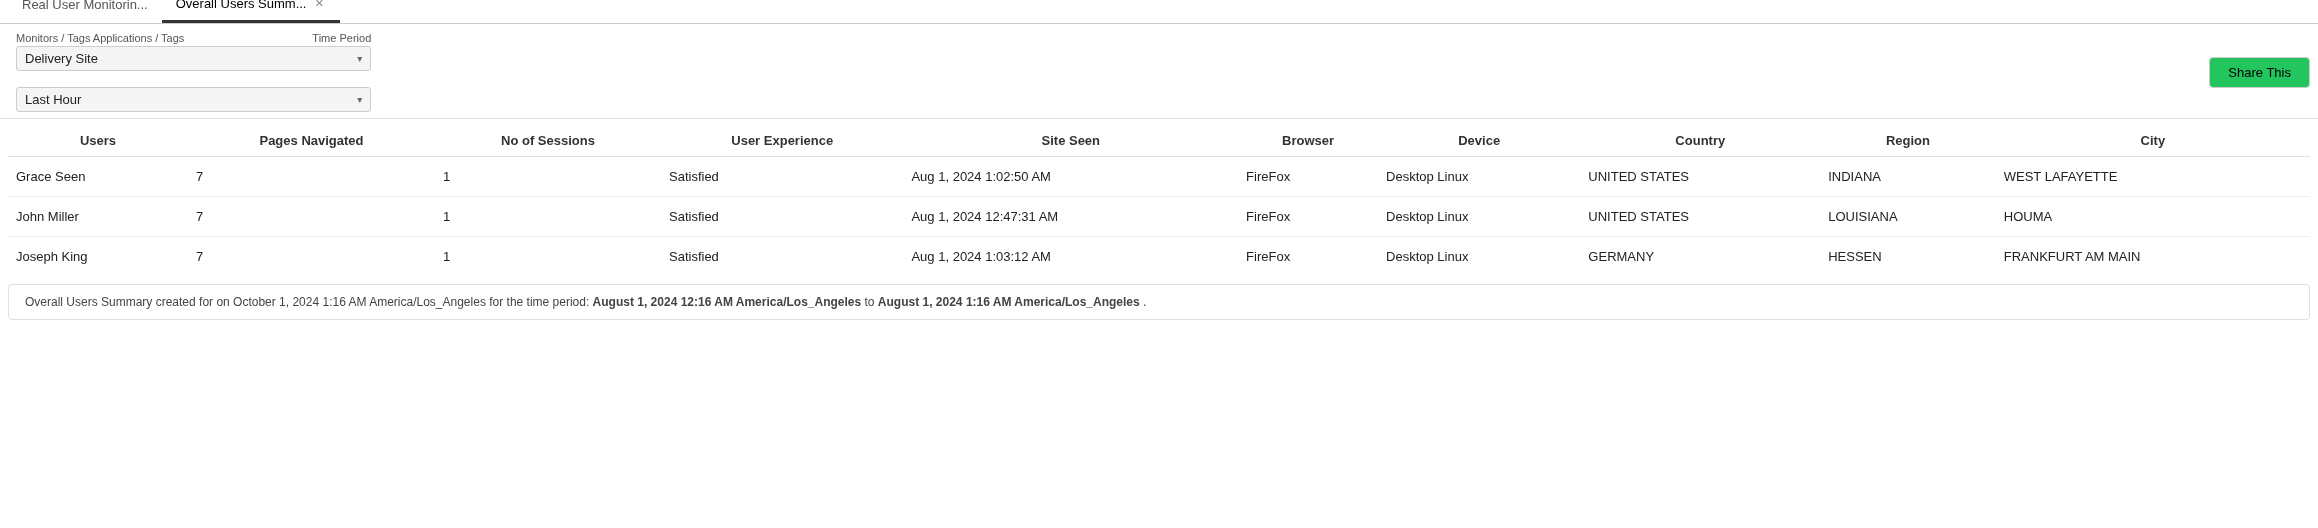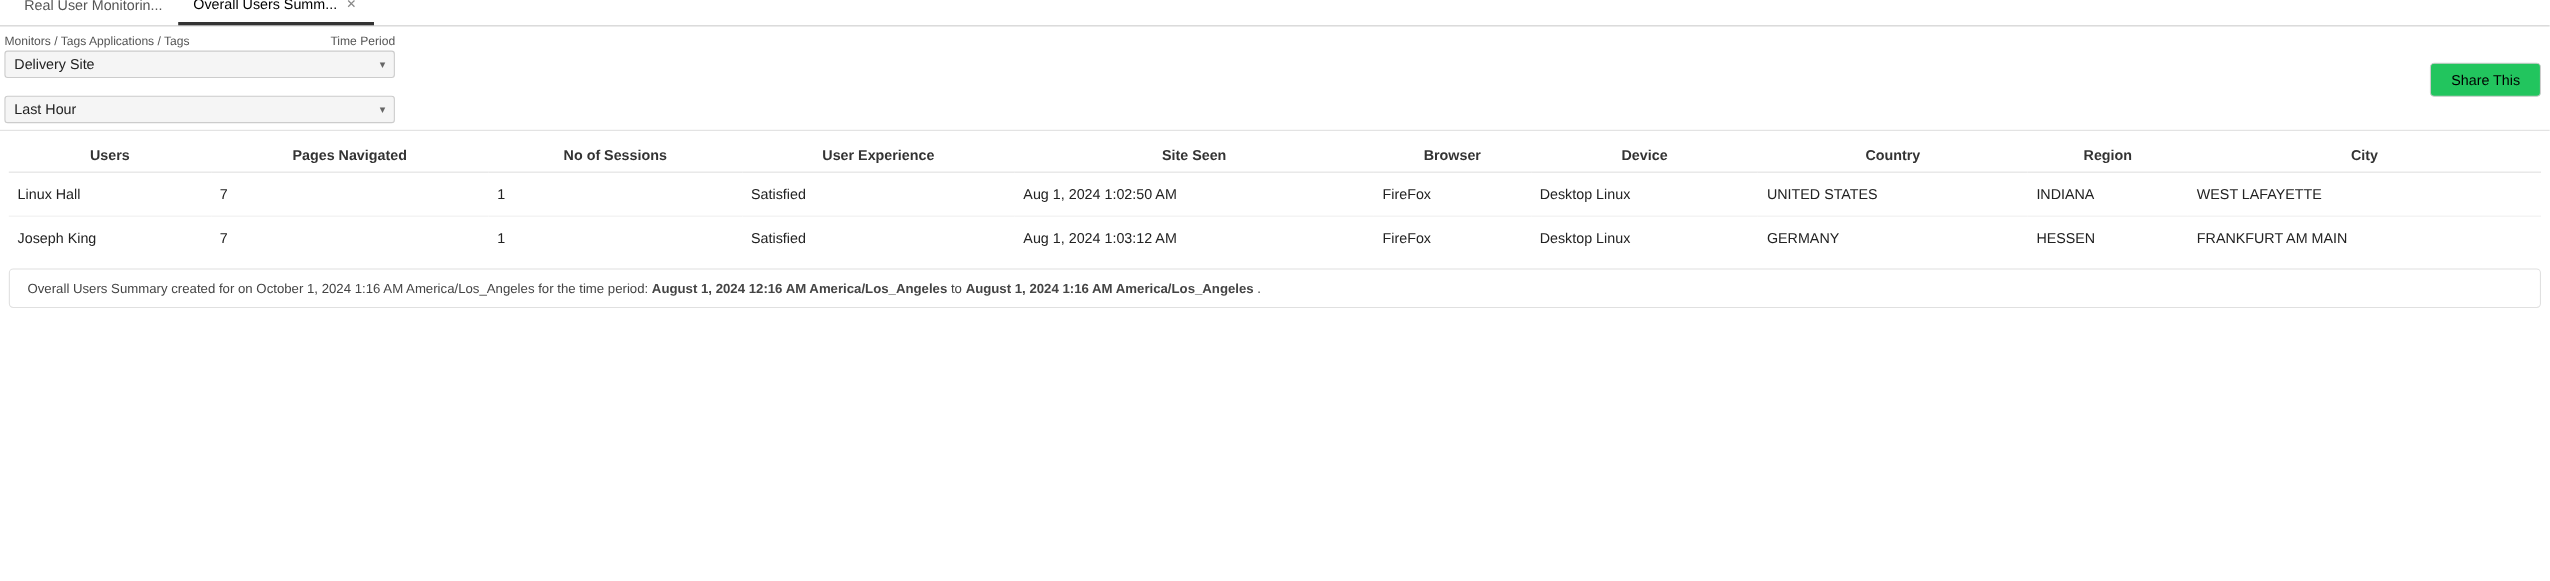--- a/index.html
+++ b/index.html
@@ -45,21 +45,21 @@
       display: inline-flex;
       align-items: center;
       justify-content: center;
       border-radius: 50%;
     }
 
     
     .filters-row {
       display: flex;
       align-items: flex-end;
-      padding: 8px 8px 6px 4px;
+      padding: 8px 8px 6px 16px;
       gap: 16px;
       border-bottom: 1px solid #e0e0e0;
       position: relative;
     }
     .filter-select {
       display: flex;
       align-items: center;
       border: 1px solid #ccc;
       border-radius: 3px;
       padding: 4px 8px;
@@ -187,30 +187,42 @@
         <th>Browser</th>
         <th>Device</th>
         <th>Country</th>
         <th>Region</th>
         <th>City</th>
       </tr>
     </thead>
     <tbody id="table-body">
 
     <tr>
-          <td>Linux Hall</td>
+          <td>Grace Seen</td>
           <td>7</td>
           <td>1</td>
           <td>Satisfied</td>
           <td>Aug 1, 2024 1:02:50 AM</td>
           <td>FireFox</td>
           <td>Desktop Linux</td>
           <td>UNITED STATES</td>
           <td>INDIANA</td>
           <td>WEST LAFAYETTE</td>
+        </tr>
+        <tr>
+          <td>John Miller</td>
+          <td>7</td>
+          <td>1</td>
+          <td>Satisfied</td>
+          <td>Aug 1, 2024 12:47:31 AM</td>
+          <td>FireFox</td>
+          <td>Desktop Linux</td>
+          <td>UNITED STATES</td>
+          <td>LOUISIANA</td>
+          <td>HOUMA</td>
         </tr>
         <tr>
           <td>Joseph King</td>
           <td>7</td>
           <td>1</td>
           <td>Satisfied</td>
           <td>Aug 1, 2024 1:03:12 AM</td>
           <td>FireFox</td>
           <td>Desktop Linux</td>
           <td>GERMANY</td>

